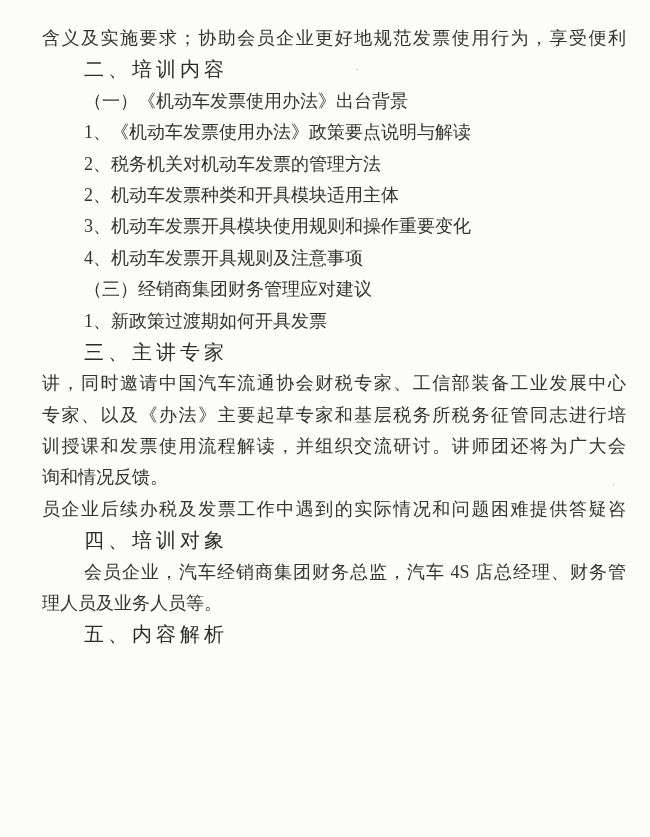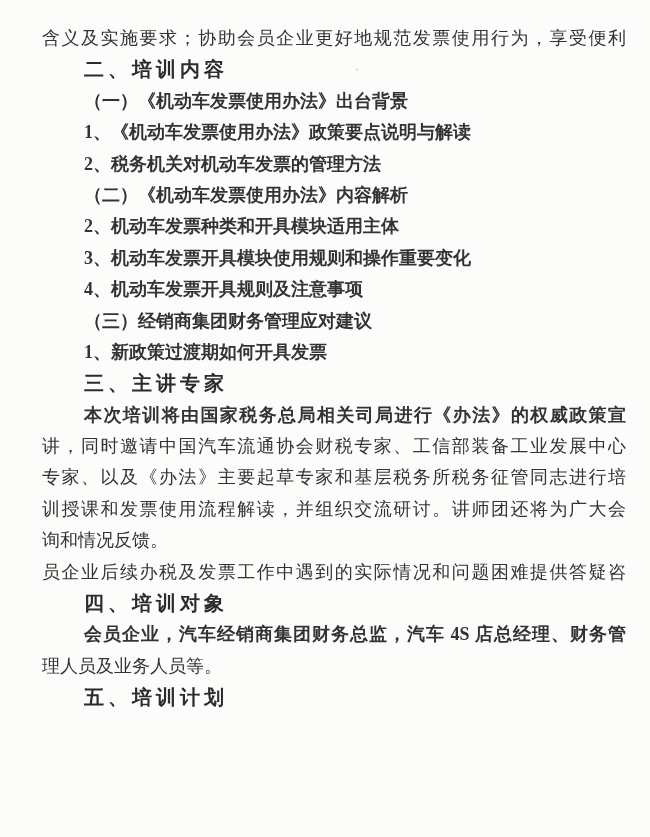--- a/index.html
+++ b/index.html
@@ -19,29 +19,28 @@
     font-size: 18px;
     overflow: hidden;
   }
   .line {
     height: 31.4px;
     line-height: 31.4px;
     overflow: hidden;
   }
   .indent {
     padding-left: 42px;
-    font-weight: bold;
   }
   .fill {
     text-align: justify;
     text-align-last: justify;
   }
   .heading {
     font-family: "Liberation Sans", "DejaVu Sans", sans-serif;
-    font-weight: 700;
+    font-weight: 400;
     font-size: 20px;
     letter-spacing: 4px;
     color: #2b2b2b;
   }
   .speck {
     position: absolute;
     border-radius: 50%;
     background: #e9e9e5;
   }
   .speck-1 { left: 355px; top: 68px;  width: 4px; height: 3px; }
@@ -50,33 +49,31 @@
 </head>
 <body>
 
 <div class="page">
 
   <div class="line fill">含义及实施要求；协助会员企业更好地规范发票使用行为，享受便利</div>
   <div class="line indent heading">二、培训内容</div>
   <div class="line indent">（一）《机动车发票使用办法》出台背景</div>
   <div class="line indent">1、《机动车发票使用办法》政策要点说明与解读</div>
   <div class="line indent">2、税务机关对机动车发票的管理方法</div>
-  <div class="line indent">（二）《机动车发票使用办法》内容解析</div>
   <div class="line indent">2、机动车发票种类和开具模块适用主体</div>
   <div class="line indent">3、机动车发票开具模块使用规则和操作重要变化</div>
   <div class="line indent">4、机动车发票开具规则及注意事项</div>
   <div class="line indent">（三）经销商集团财务管理应对建议</div>
   <div class="line indent">1、新政策过渡期如何开具发票</div>
   <div class="line indent heading">三、主讲专家</div>
-  <div class="line indent fill">本次培训将由国家税务总局相关司局进行《办法》的权威政策宣</div>
   <div class="line fill">讲，同时邀请中国汽车流通协会财税专家、工信部装备工业发展中心</div>
   <div class="line fill">专家、以及《办法》主要起草专家和基层税务所税务征管同志进行培</div>
   <div class="line fill">训授课和发票使用流程解读，并组织交流研讨。讲师团还将为广大会</div>
   <div class="line">询和情况反馈。</div>
   <div class="line fill">员企业后续办税及发票工作中遇到的实际情况和问题困难提供答疑咨</div>
   <div class="line indent heading">四、培训对象</div>
   <div class="line indent fill">会员企业，汽车经销商集团财务总监，汽车 4S 店总经理、财务管</div>
   <div class="line">理人员及业务人员等。</div>
-  <div class="line indent heading">五、培训计划</div>
+  <div class="line indent heading">五、内容解析</div>
 
   <div class="speck speck-1"></div>
   <div class="speck speck-2"></div>
 </div>
 
 </body></html>

